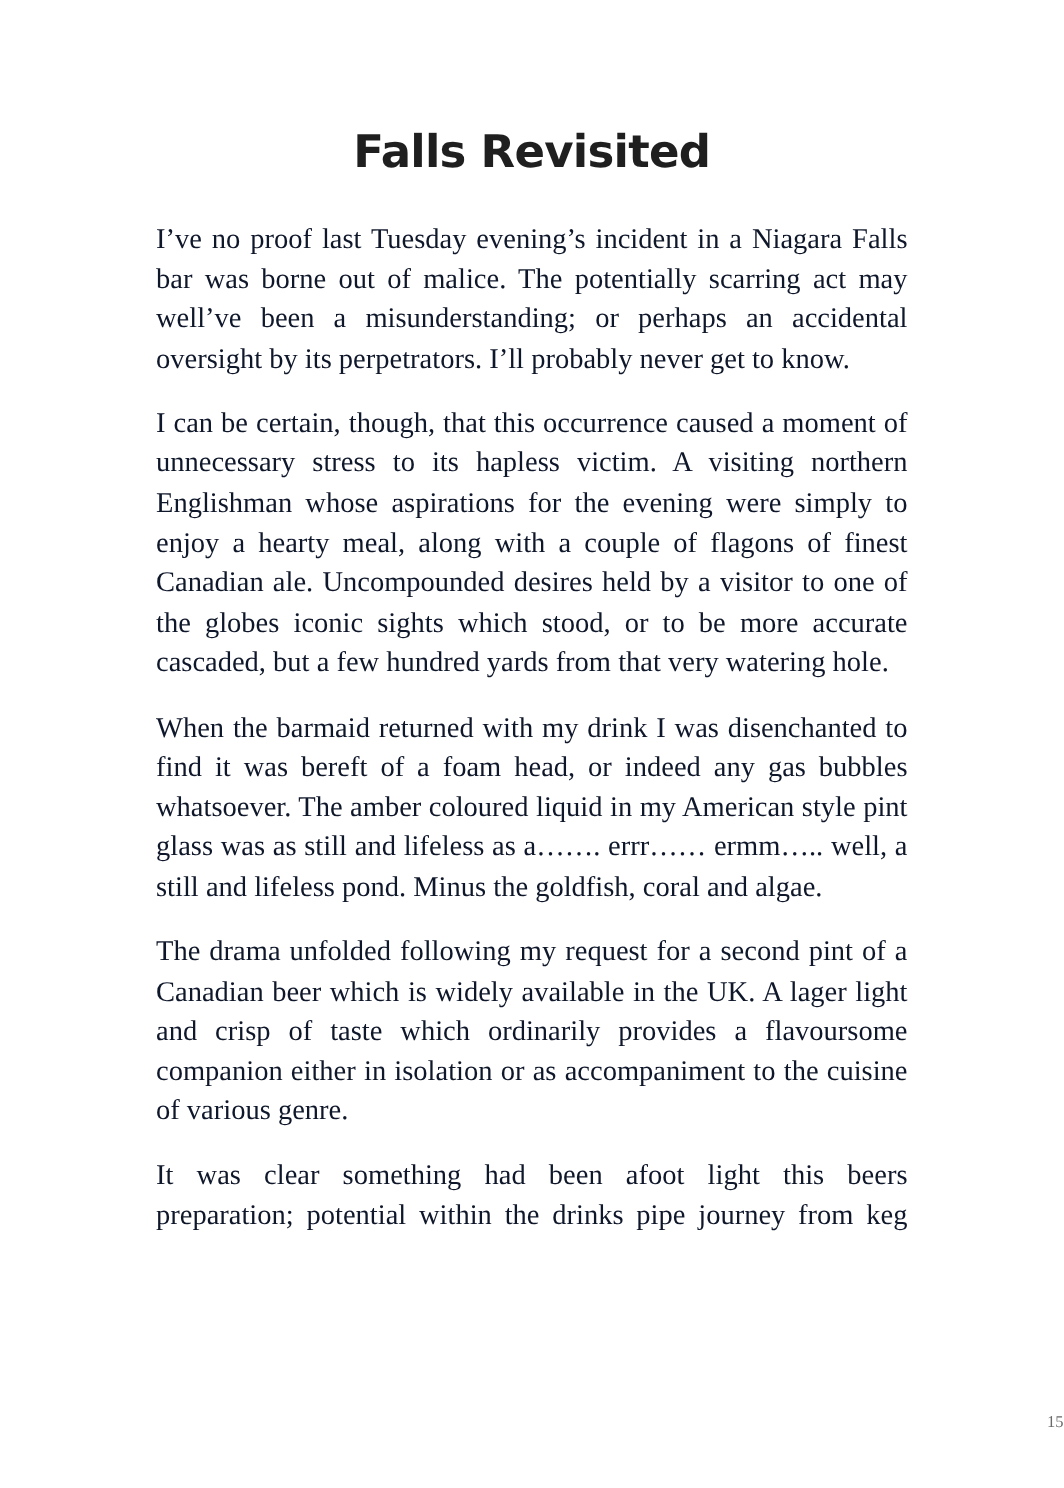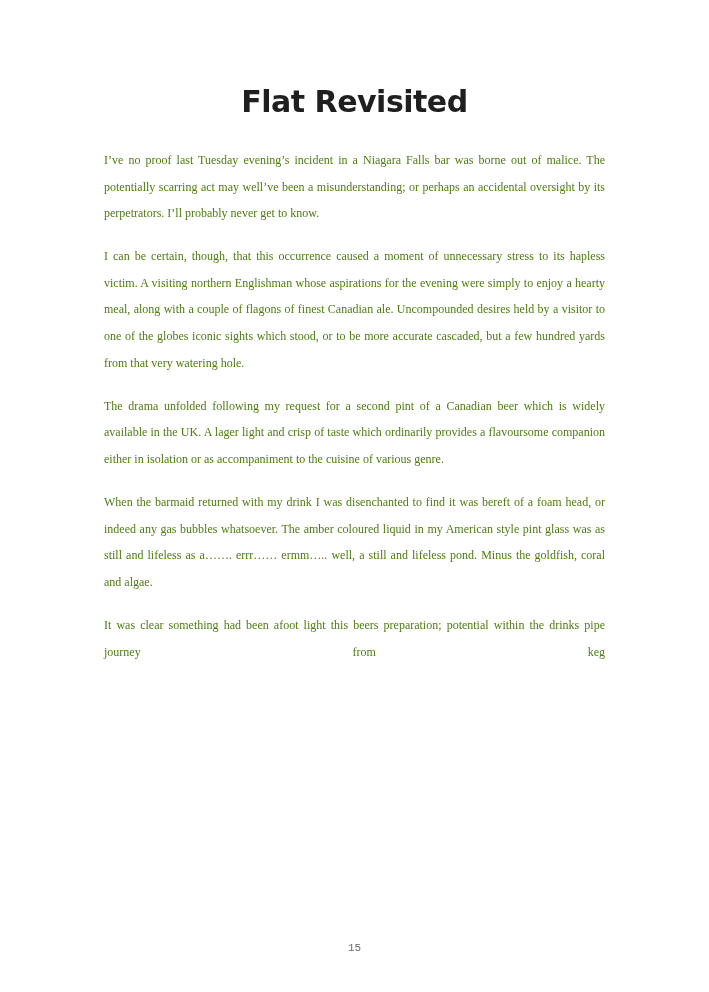--- a/index.html
+++ b/index.html
@@ -32,49 +32,49 @@
       letter-spacing: -0.5px;
       color: #1f1f1f;
       line-height: 44px;
     }
     .body-text {
       position: absolute;
       left: 104px;
       width: 501px;
       top: 147px;
       font-family: "Liberation Serif", serif;
-      font-size: 12px;
+      font-size: 19px;
       line-height: 26.6px;
-      color: #4d7c0f;
+      color: #0f172a;
       text-align: justify;
     }
     .body-text p {
       margin: 0 0 16.5px 0;
       padding: 0;
       text-align: justify;
     }
     .page-number {
       position: absolute;
       left: 0;
       width: 709px;
       top: 942px;
-      text-align: center;
-      font-family: Liberation Mono, monospace;
+      text-align: right;
+      font-family: Liberation Serif, serif;
       font-size: 11px;
       color: #6a6a6a;
     }
   </style>
 </head>
 <body>
 
 <div class="page">
-  <h1 class="title" style="margin:0;">Flat Revisited</h1>
+  <h1 class="title" style="margin:0;">Falls Revisited</h1>
 
   <div class="body-text">
     <p>I’ve no proof last Tuesday evening’s incident in a Niagara Falls bar was borne out of malice. The potentially scarring act may well’ve been a misunderstanding; or perhaps an accidental oversight by its perpetrators. I’ll probably never get to know.</p>
     <p>I can be certain, though, that this occurrence caused a moment of unnecessary stress to its hapless victim. A visiting northern Englishman whose aspirations for the evening were simply to enjoy a hearty meal, along with a couple of flagons of finest Canadian ale. Uncompounded desires held by a visitor to one of the globes iconic sights which stood, or to be more accurate cascaded, but a few hundred yards from that very watering hole.</p>
+    <p>When the barmaid returned with my drink I was disenchanted to find it was bereft of a foam head, or indeed any gas bubbles whatsoever. The amber coloured liquid in my American style pint glass was as still and lifeless as a……. errr…… ermm….. well, a still and lifeless pond. Minus the goldfish, coral and algae.</p>
     <p>The drama unfolded following my request for a second pint of a Canadian beer which is widely available in the UK. A lager light and crisp of taste which ordinarily provides a flavoursome companion either in isolation or as accompaniment to the cuisine of various genre.</p>
-    <p>When the barmaid returned with my drink I was disenchanted to find it was bereft of a foam head, or indeed any gas bubbles whatsoever. The amber coloured liquid in my American style pint glass was as still and lifeless as a……. errr…… ermm….. well, a still and lifeless pond. Minus the goldfish, coral and algae.</p>
     <p style="text-align-last: justify;">It was clear something had been afoot light this beers preparation; potential within the drinks pipe journey from keg</p>
   </div>
 
   <div class="page-number">15</div>
 </div>
 
 </body></html>

